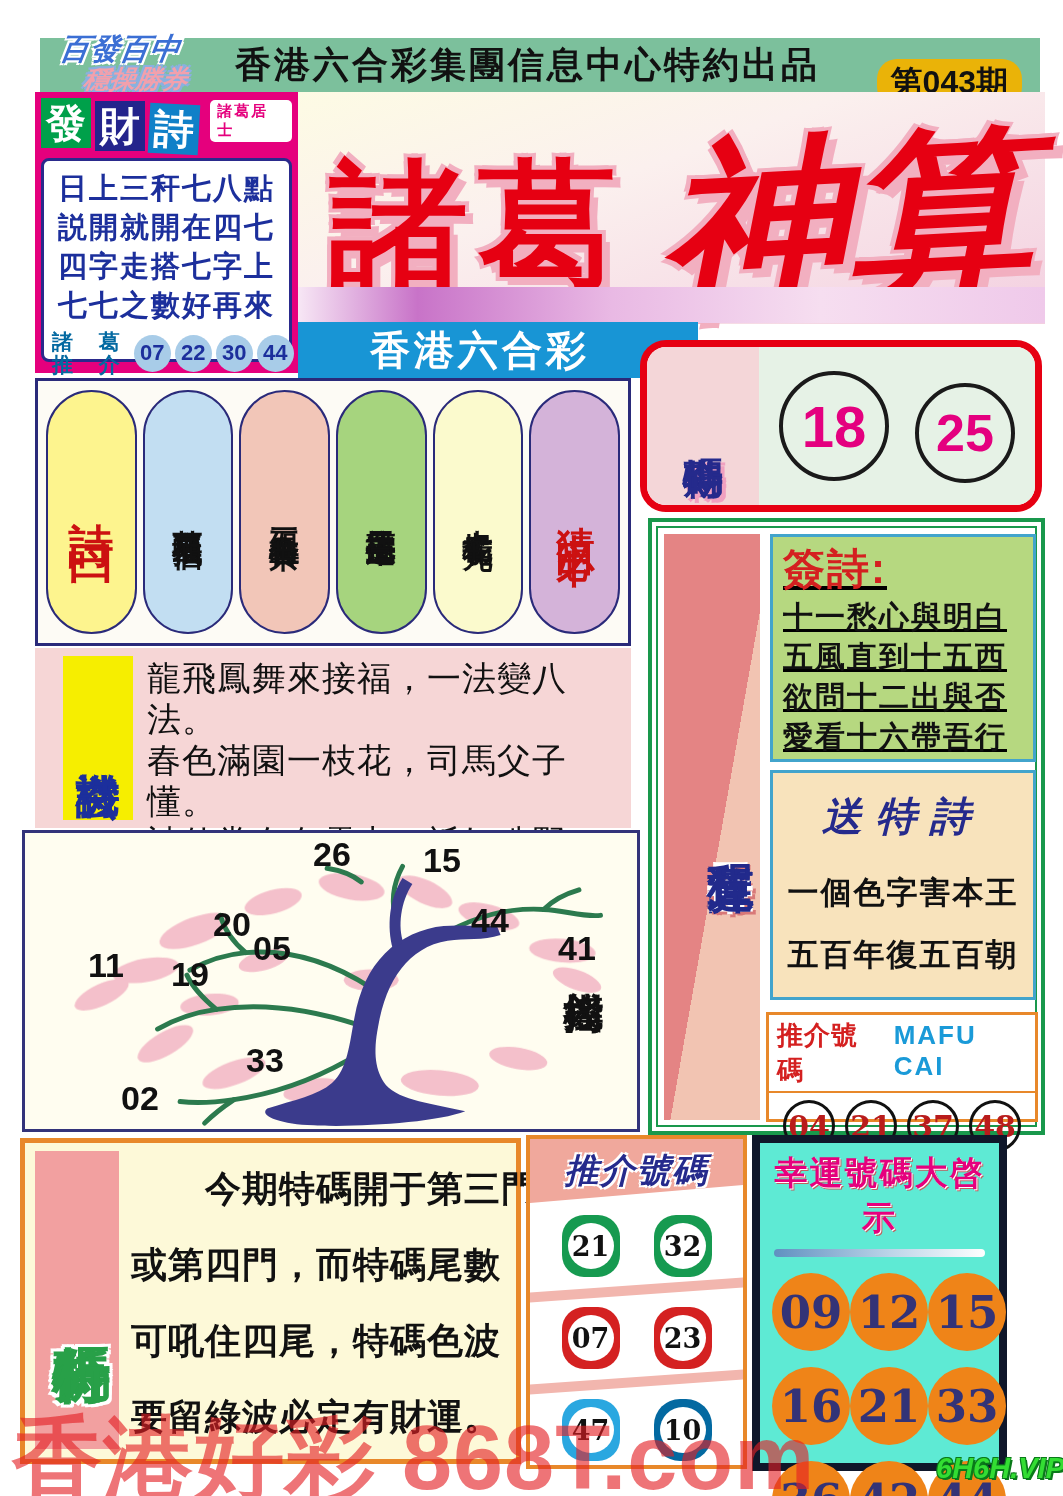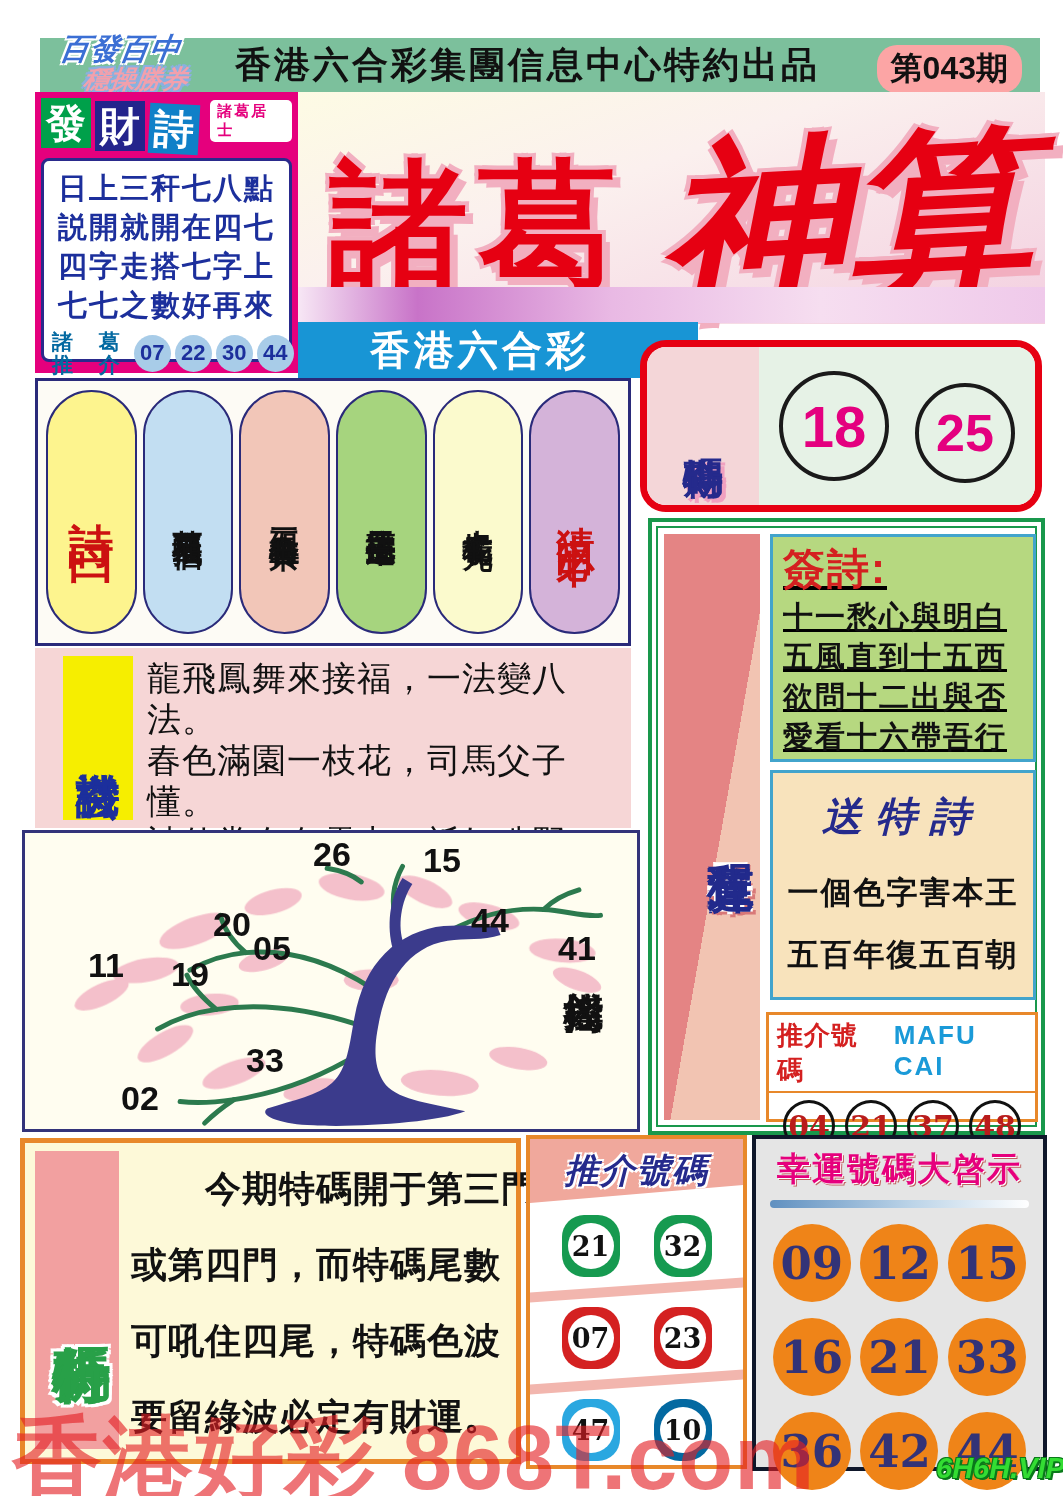--- a/index.html
+++ b/index.html
@@ -9,21 +9,21 @@
 
   
   .header{position:absolute;left:40px;top:38px;width:1000px;height:54px;background:#7cc09c;
           display:flex;align-items:center;}
   .logo{position:absolute;left:18px;top:-4px;transform:skewX(-8deg);line-height:1;}
   .logo1{font-size:30px;font-weight:800;font-style:italic;color:#3b6fd4;
          text-shadow:-2px -2px 0 #fff,2px -2px 0 #fff,-2px 2px 0 #fff,2px 2px 0 #fff;}
   .logo2{font-size:26px;font-weight:800;font-style:italic;color:#f2a0ac;margin-left:28px;margin-top:2px;
          text-shadow:-2px -2px 0 #8ab0e0,2px -2px 0 #8ab0e0,-2px 2px 0 #8ab0e0,2px 2px 0 #8ab0e0;}
   .header-title{margin-left:195px;font-size:36px;font-weight:800;color:#111;letter-spacing:3px;}
-  .issue-badge{position:absolute;right:18px;top:7px;background:#fca5a5;border-radius:20px;
+  .issue-badge{position:absolute;right:18px;top:21px;background:#eab308;border-radius:20px;
                padding:2px 14px;font-size:32px;font-weight:800;color:#111;}
 
   
   .facai{position:absolute;left:35px;top:92px;width:263px;height:281px;background:#e5007d;
          padding:6px;box-sizing:border-box;}
   .facai-titlerow{display:flex;align-items:flex-start;gap:4px;height:58px;}
   .sq{width:50px;height:50px;display:flex;align-items:center;justify-content:center;
       color:#fff;font-size:40px;font-weight:800;}
   .sq-g{background:#00a04a;}
   .sq-p{background:#24248c;transform:translateY(3px);}
@@ -140,22 +140,22 @@
   .bm-title{color:#252a8c;font-size:34px;font-weight:800;font-style:italic;letter-spacing:2px;
             text-shadow:-2px -2px 0 #fff,2px -2px 0 #fff,-2px 2px 0 #fff,2px 2px 0 #fff;}
   .shield-row{display:flex;justify-content:center;gap:34px;margin-top:12px;}
   .shield{width:58px;height:62px;border-radius:22px;display:flex;align-items:center;justify-content:center;}
   .shield-inner{width:46px;height:46px;background:#fff;border-radius:50%;display:flex;
                 align-items:center;justify-content:center;font-family:"DejaVu Serif",serif;
                 font-size:27px;font-weight:700;color:#111;}
   .bm-div{height:10px;background:#f2b6ae;transform:rotate(-4deg);margin:8px -6px 0 -6px;}
 
   
-  .brbox{position:absolute;left:752px;top:1135px;width:295px;height:336px;background:#e5e5e5;
-         border:4px solid #0f172a;box-sizing:border-box;}
+  .brbox{position:absolute;left:752px;top:1135px;width:255px;height:336px;background:#5eead4;
+         border:8px solid #0f172a;box-sizing:border-box;}
   .br-title{text-align:center;margin-top:8px;color:#e6007d;font-size:33px;font-weight:800;
             letter-spacing:2px;text-shadow:1px 1px 0 #fff,2px 2px 0 #c06060;}
   .br-divider{height:8px;margin:8px 14px 0 14px;border-radius:4px;
               background:linear-gradient(90deg,#6090c0,#bcd4e8 55%,#ffffff);}
   .br-grid{display:grid;grid-template-columns:repeat(3,1fr);row-gap:16px;justify-items:center;
            margin:16px 12px 0 12px;}
   .br-num{width:78px;height:78px;border-radius:50%;background:#ef8418;display:flex;
           align-items:center;justify-content:center;font-family:"DejaVu Serif",serif;
           font-size:45px;font-weight:700;color:#333377;}
 

